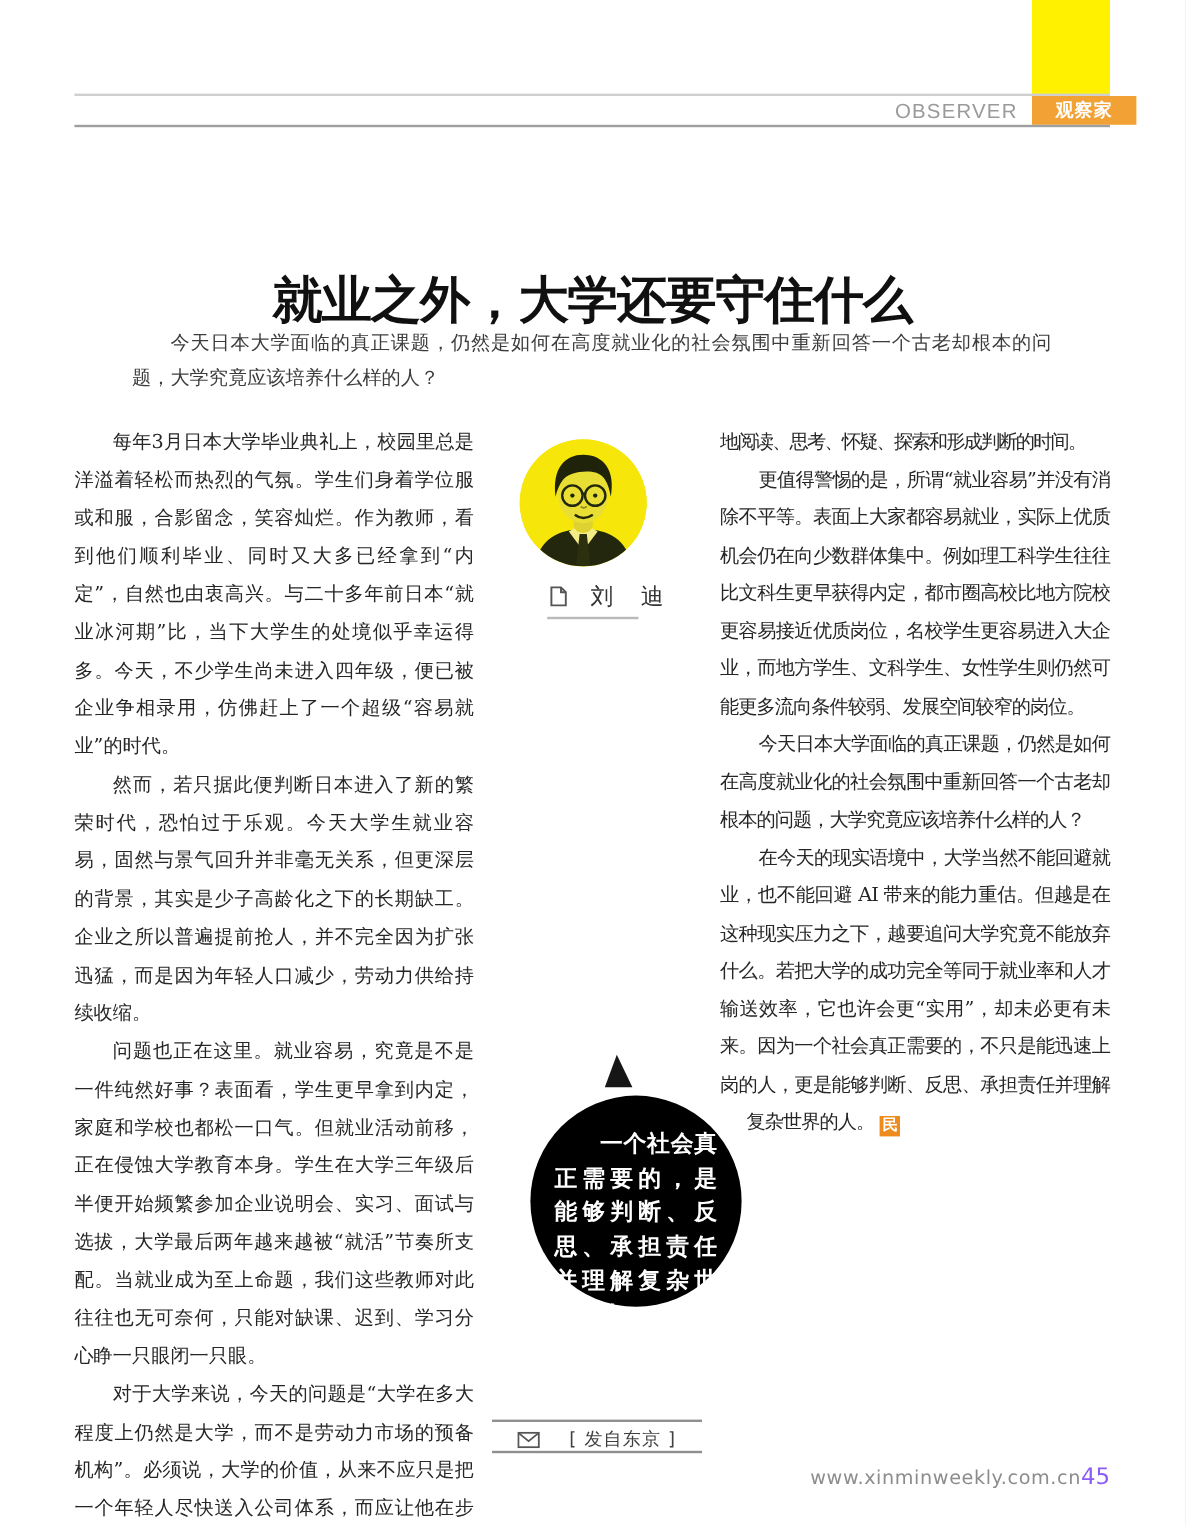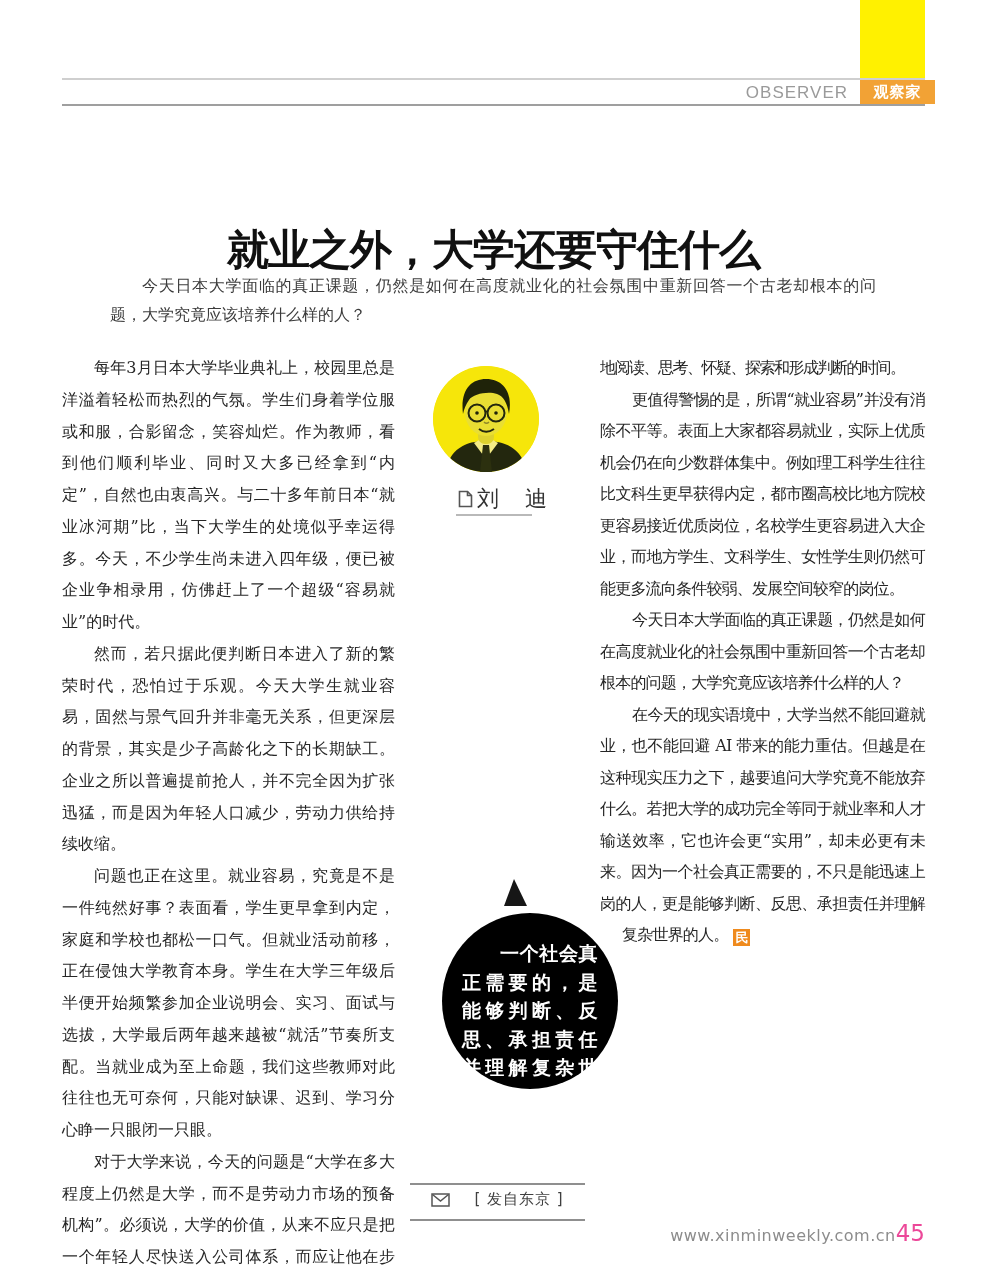--- a/index.html
+++ b/index.html
@@ -10,21 +10,21 @@
   }
   
   .yellow-block{position:absolute;left:860px;top:0;width:65px;height:79px;background:#FFF100;}
   .rule-top{position:absolute;left:62px;top:78px;width:863px;height:2px;background:#cfcfcf;}
   .rule-bottom{position:absolute;left:62px;top:104px;width:863px;height:2px;background:#9f9f9f;}
   .observer{
     position:absolute;right:140px;top:83px;font-family:"Liberation Sans",sans-serif;
     font-size:17px;color:#9a9a9a;letter-spacing:1px;
   }
   .category{
-    position:absolute;left:860px;top:80px;width:75px;height:24px;background:#F2A235;
+    position:absolute;left:860px;top:80px;width:87px;height:24px;background:#F2A235;
     color:#fff;font-family:"Liberation Sans",sans-serif;font-size:15px;font-weight:bold;
     display:flex;align-items:center;justify-content:center;letter-spacing:1px;
   }
   
   .title{
     position:absolute;left:62px;width:863px;top:194px;text-align:center;
     font-size:42px;font-weight:bold;color:#101010;letter-spacing:-1px;
     font-family:"DejaVu Serif","Liberation Serif",serif;
   }
   .lead{
@@ -41,59 +41,59 @@
   .circle-spacer{
     float:left;width:36px;height:760px;
     shape-outside:circle(105px at -70px 649px);
   }
   
   .portrait{
     position:absolute;left:433px;top:366px;width:106px;height:106px;border-radius:50%;
     overflow:hidden;background:#F6E60A;
   }
   .author-caption{
-    position:absolute;left:458px;top:484px;display:flex;align-items:center;gap:4px;
-    font-family:Liberation Mono, monospace;font-size:22px;color:#333;
+    position:absolute;left:458px;top:484px;display:flex;align-items:center;gap:19px;
+    font-family:Liberation Mono, monospace;font-size:19px;color:#333;
     letter-spacing:2px;
   }
   .caption-rule{position:absolute;left:456px;top:514px;width:76px;height:2px;background:#b9b9b9;}
   .quote-pointer{
     position:absolute;left:504px;top:879px;width:0;height:0;
     border-left:10px solid transparent;border-right:13px solid transparent;
     border-bottom:27px solid #161616;
   }
   .quote-bubble{
     position:absolute;left:442px;top:913px;width:176px;height:176px;border-radius:50%;
     background:#000000;
   }
   .quote-text{
     margin:26px auto 0;width:136px;color:#ffffff;
     font-family:"DejaVu Sans","Liberation Sans",sans-serif;font-weight:bold;
     font-size:19px;line-height:28.5px;text-indent:2em;text-align:justify;letter-spacing:0.5px;
   }
   .dateline{
     position:absolute;left:410px;top:1183px;width:175px;
     border-top:2px solid #8f8f8f;border-bottom:2px solid #8f8f8f;
-    padding:5px 0 10px;display:flex;align-items:center;justify-content:center;gap:24px;
+    padding:5px 0 0;display:flex;align-items:center;justify-content:center;gap:24px;
     font-family:"DejaVu Sans","Liberation Sans",sans-serif;font-size:15px;color:#3f3f3f;
     letter-spacing:1px;
   }
   
   .endmark{
     display:inline-block;width:17px;height:17px;background:#EF8A1D;color:#fff;
     font-family:"DejaVu Sans","Liberation Sans",sans-serif;font-size:13px;font-weight:bold;
     line-height:17px;text-align:center;text-indent:0;margin-left:5px;vertical-align:-2px;
     letter-spacing:0;
   }
   .footer{
     position:absolute;right:63px;top:1220px;display:flex;align-items:baseline;gap:0;
     font-family:"DejaVu Sans","Liberation Sans",sans-serif;
   }
   .footer-url{font-size:16px;color:#8c8c8c;letter-spacing:0.5px;}
-  .footer-page{font-size:23px;color:#ec4899;}
+  .footer-page{font-size:19px;color:#8b5cf6;}
 </style>
 </head>
 <body>
 
 <div class="page">
 
   <div class="yellow-block"></div>
   <div class="rule-top"></div>
   <div class="observer">OBSERVER</div>
   <div class="category">观察家</div>

